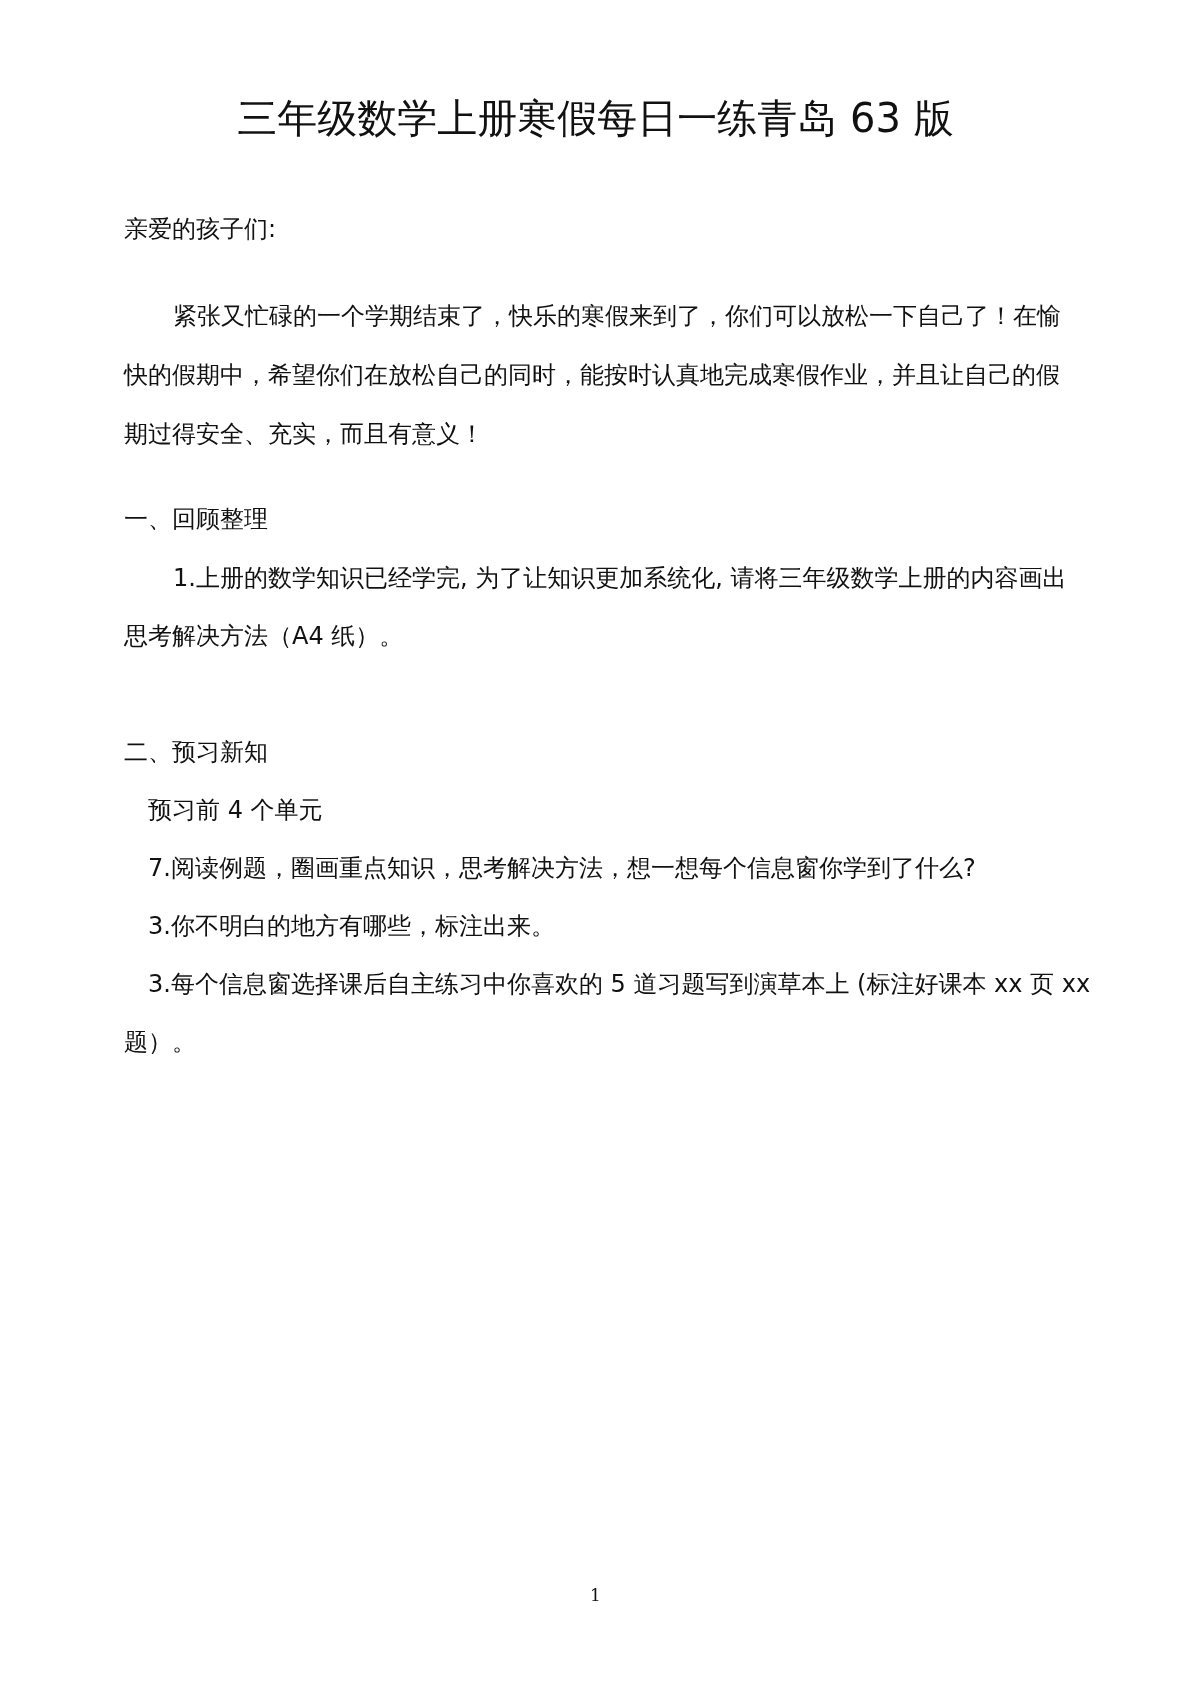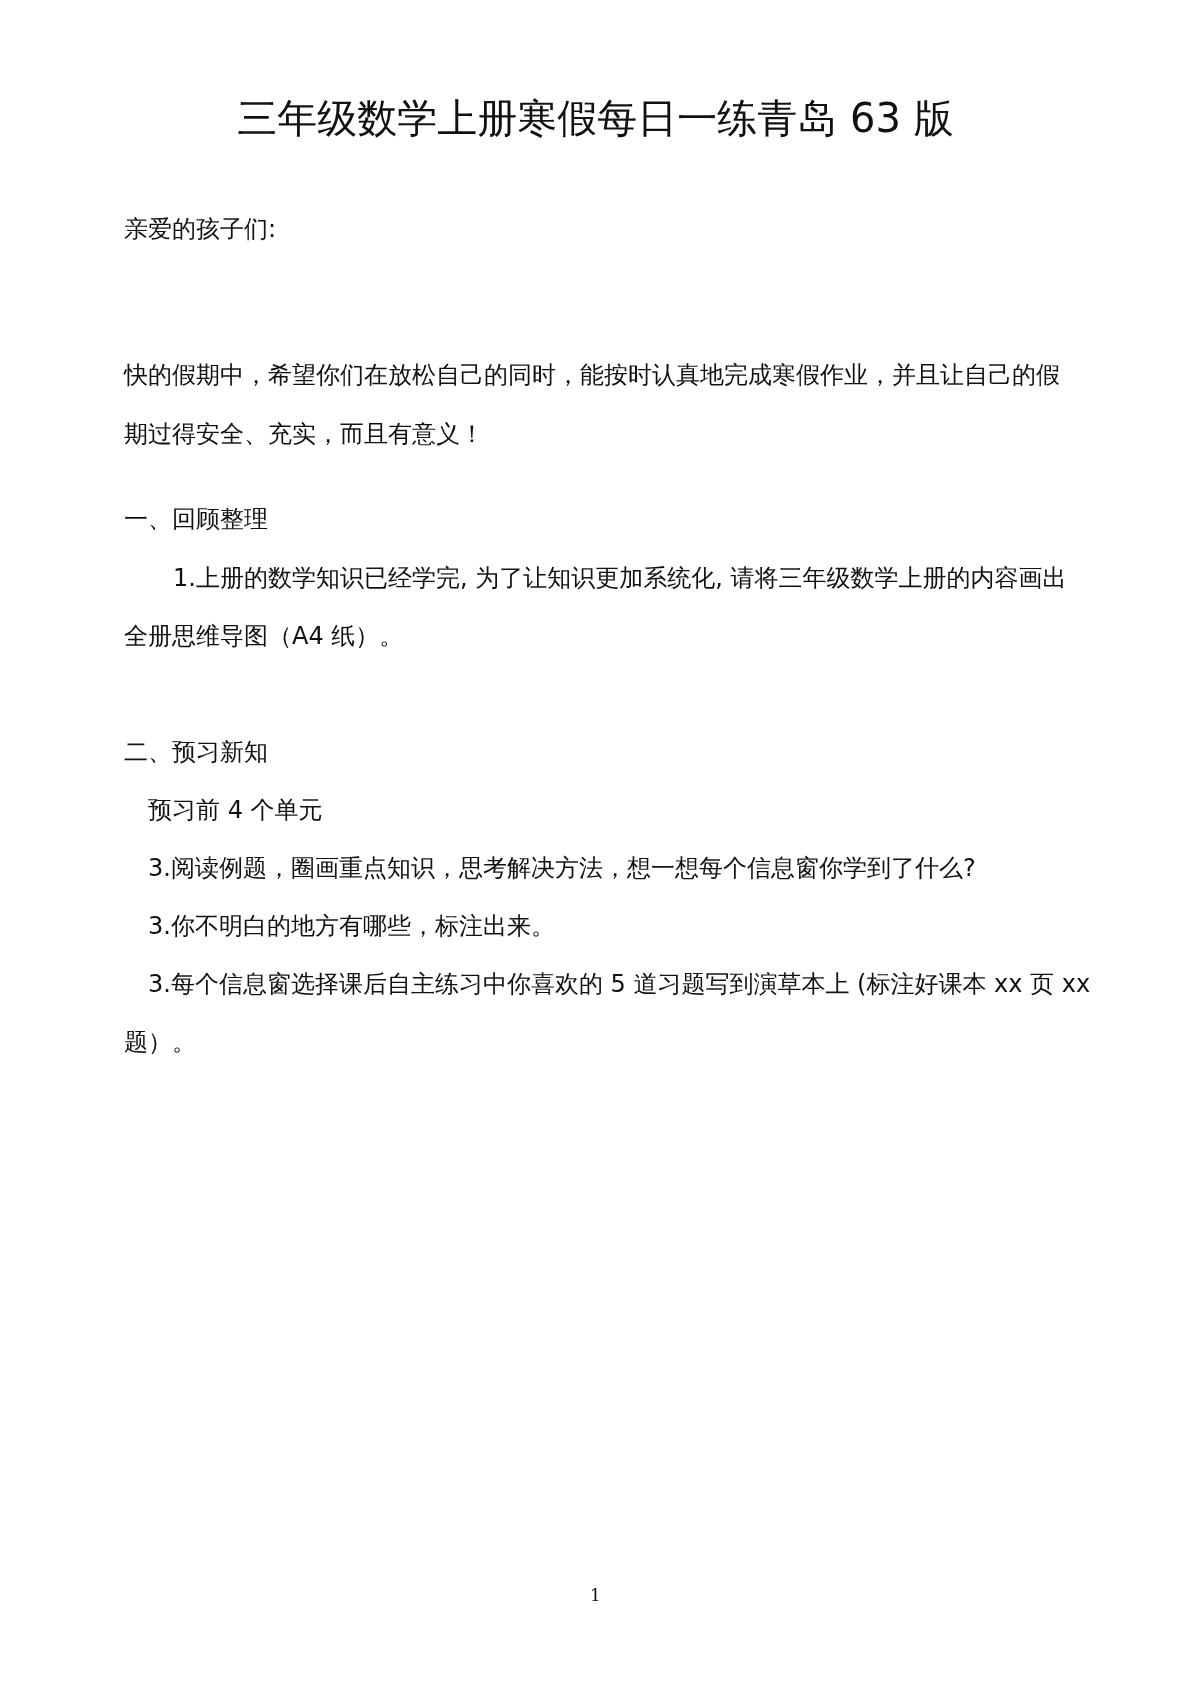--- a/index.html
+++ b/index.html
@@ -58,29 +58,30 @@
   </style>
 </head>
 <body>
 
 <div class="page">
 
   <div class="title">三年级数学上册寒假每日一练青岛 63 版</div>
 
   <div class="line" style="top:212px;">亲爱的孩子们:</div>
 
+  <div class="line indent2" style="top:299px;">紧张又忙碌的一个学期结束了，快乐的寒假来到了，你们可以放松一下自己了！在愉</div>
   <div class="line" style="top:417px;">期过得安全、充实，而且有意义！</div>
   <div class="line" style="top:358px;">快的假期中，希望你们在放松自己的同时，能按时认真地完成寒假作业，并且让自己的假</div>
 
   <div class="line" style="top:502px;">一、回顾整理</div>
   <div class="line indent2" style="top:561px;">1.上册的数学知识已经学完, 为了让知识更加系统化, 请将三年级数学上册的内容画出</div>
-  <div class="line" style="top:619px;">全册思维导图（A4 纸）。</div>
+  <div class="line" style="top:619px;">思考解决方法（A4 纸）。</div>
 
   <div class="line" style="top:735px;">二、预习新知</div>
   <div class="line indent1" style="top:793px;">预习前 4 个单元</div>
-  <div class="line indent1" style="top:851px;">3.阅读例题，圈画重点知识，思考解决方法，想一想每个信息窗你学到了什么?</div>
+  <div class="line indent1" style="top:851px;">7.阅读例题，圈画重点知识，思考解决方法，想一想每个信息窗你学到了什么?</div>
   <div class="line indent1" style="top:909px;">3.你不明白的地方有哪些，标注出来。</div>
   <div class="line indent1" style="top:967px;">3.每个信息窗选择课后自主练习中你喜欢的 5 道习题写到演草本上 (标注好课本 xx 页 xx</div>
   <div class="line" style="top:1025px;">题）。</div>
 
   <div class="page-number">1</div>
 
 </div>
 
 </body></html>

